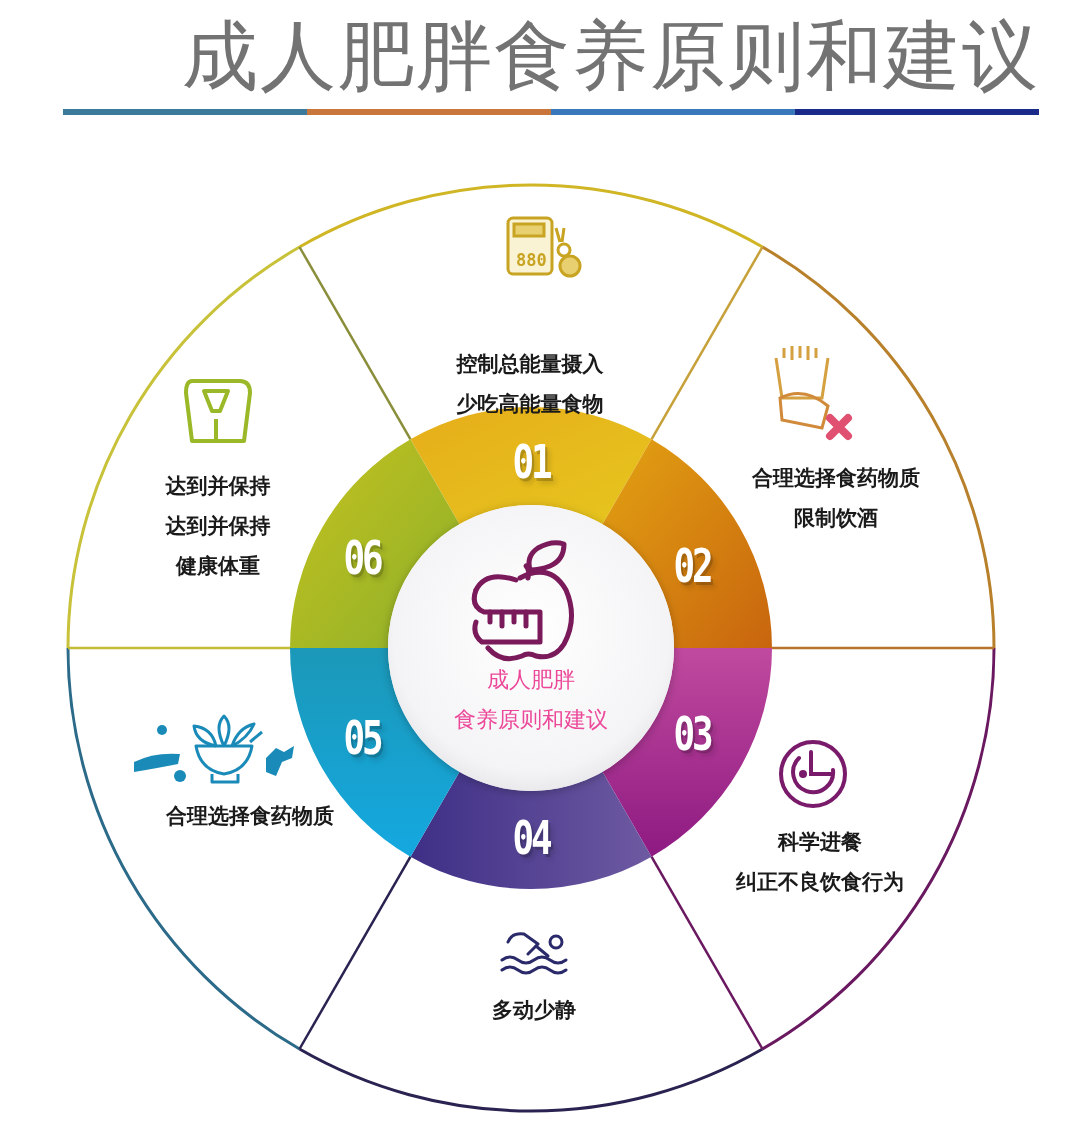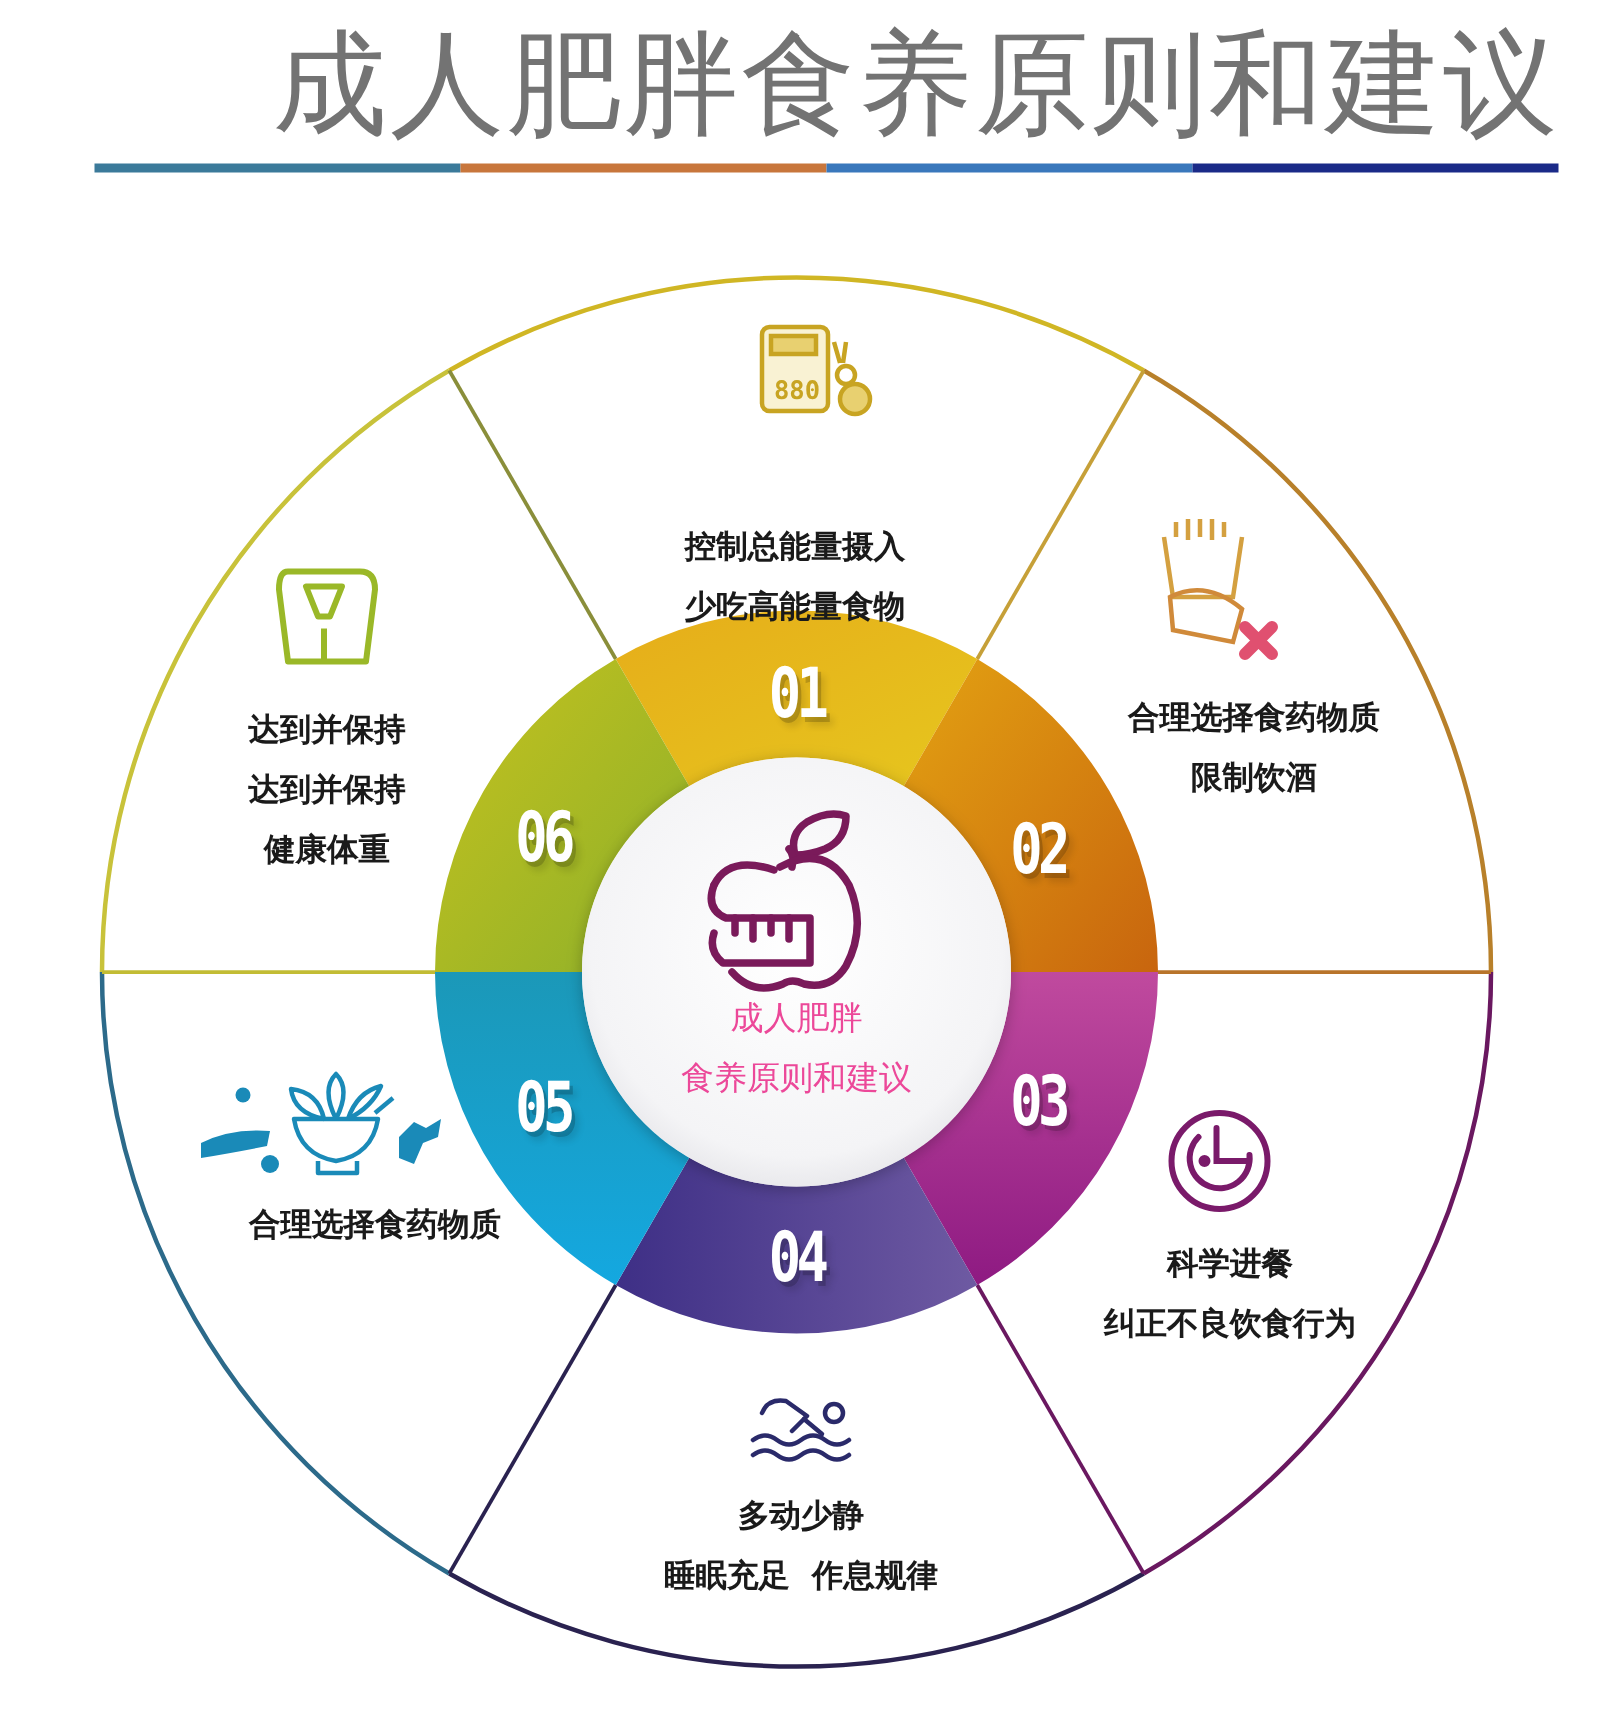--- a/index.html
+++ b/index.html
@@ -182,21 +182,20 @@
 <div class="seg-text" style="left:836px;top:458px;">
   <div>合理选择食药物质</div>
   <div>限制饮酒</div>
 </div>
 <div class="seg-text" style="left:820px;top:822px;">
   <div>科学进餐</div>
   <div>纠正不良饮食行为</div>
 </div>
 <div class="seg-text" style="left:534px;top:990px;">
   <div>多动少静</div>
-  <div style="white-space:pre;">睡眠充足  作息规律</div>
 </div>
 <div class="seg-text" style="left:250px;top:796px;">
   <div>合理选择食药物质</div>
 </div>
 <div class="seg-text" style="left:218px;top:466px;">
   <div>达到并保持</div>
   <div>达到并保持</div>
   <div>健康体重</div>
 </div>
 

